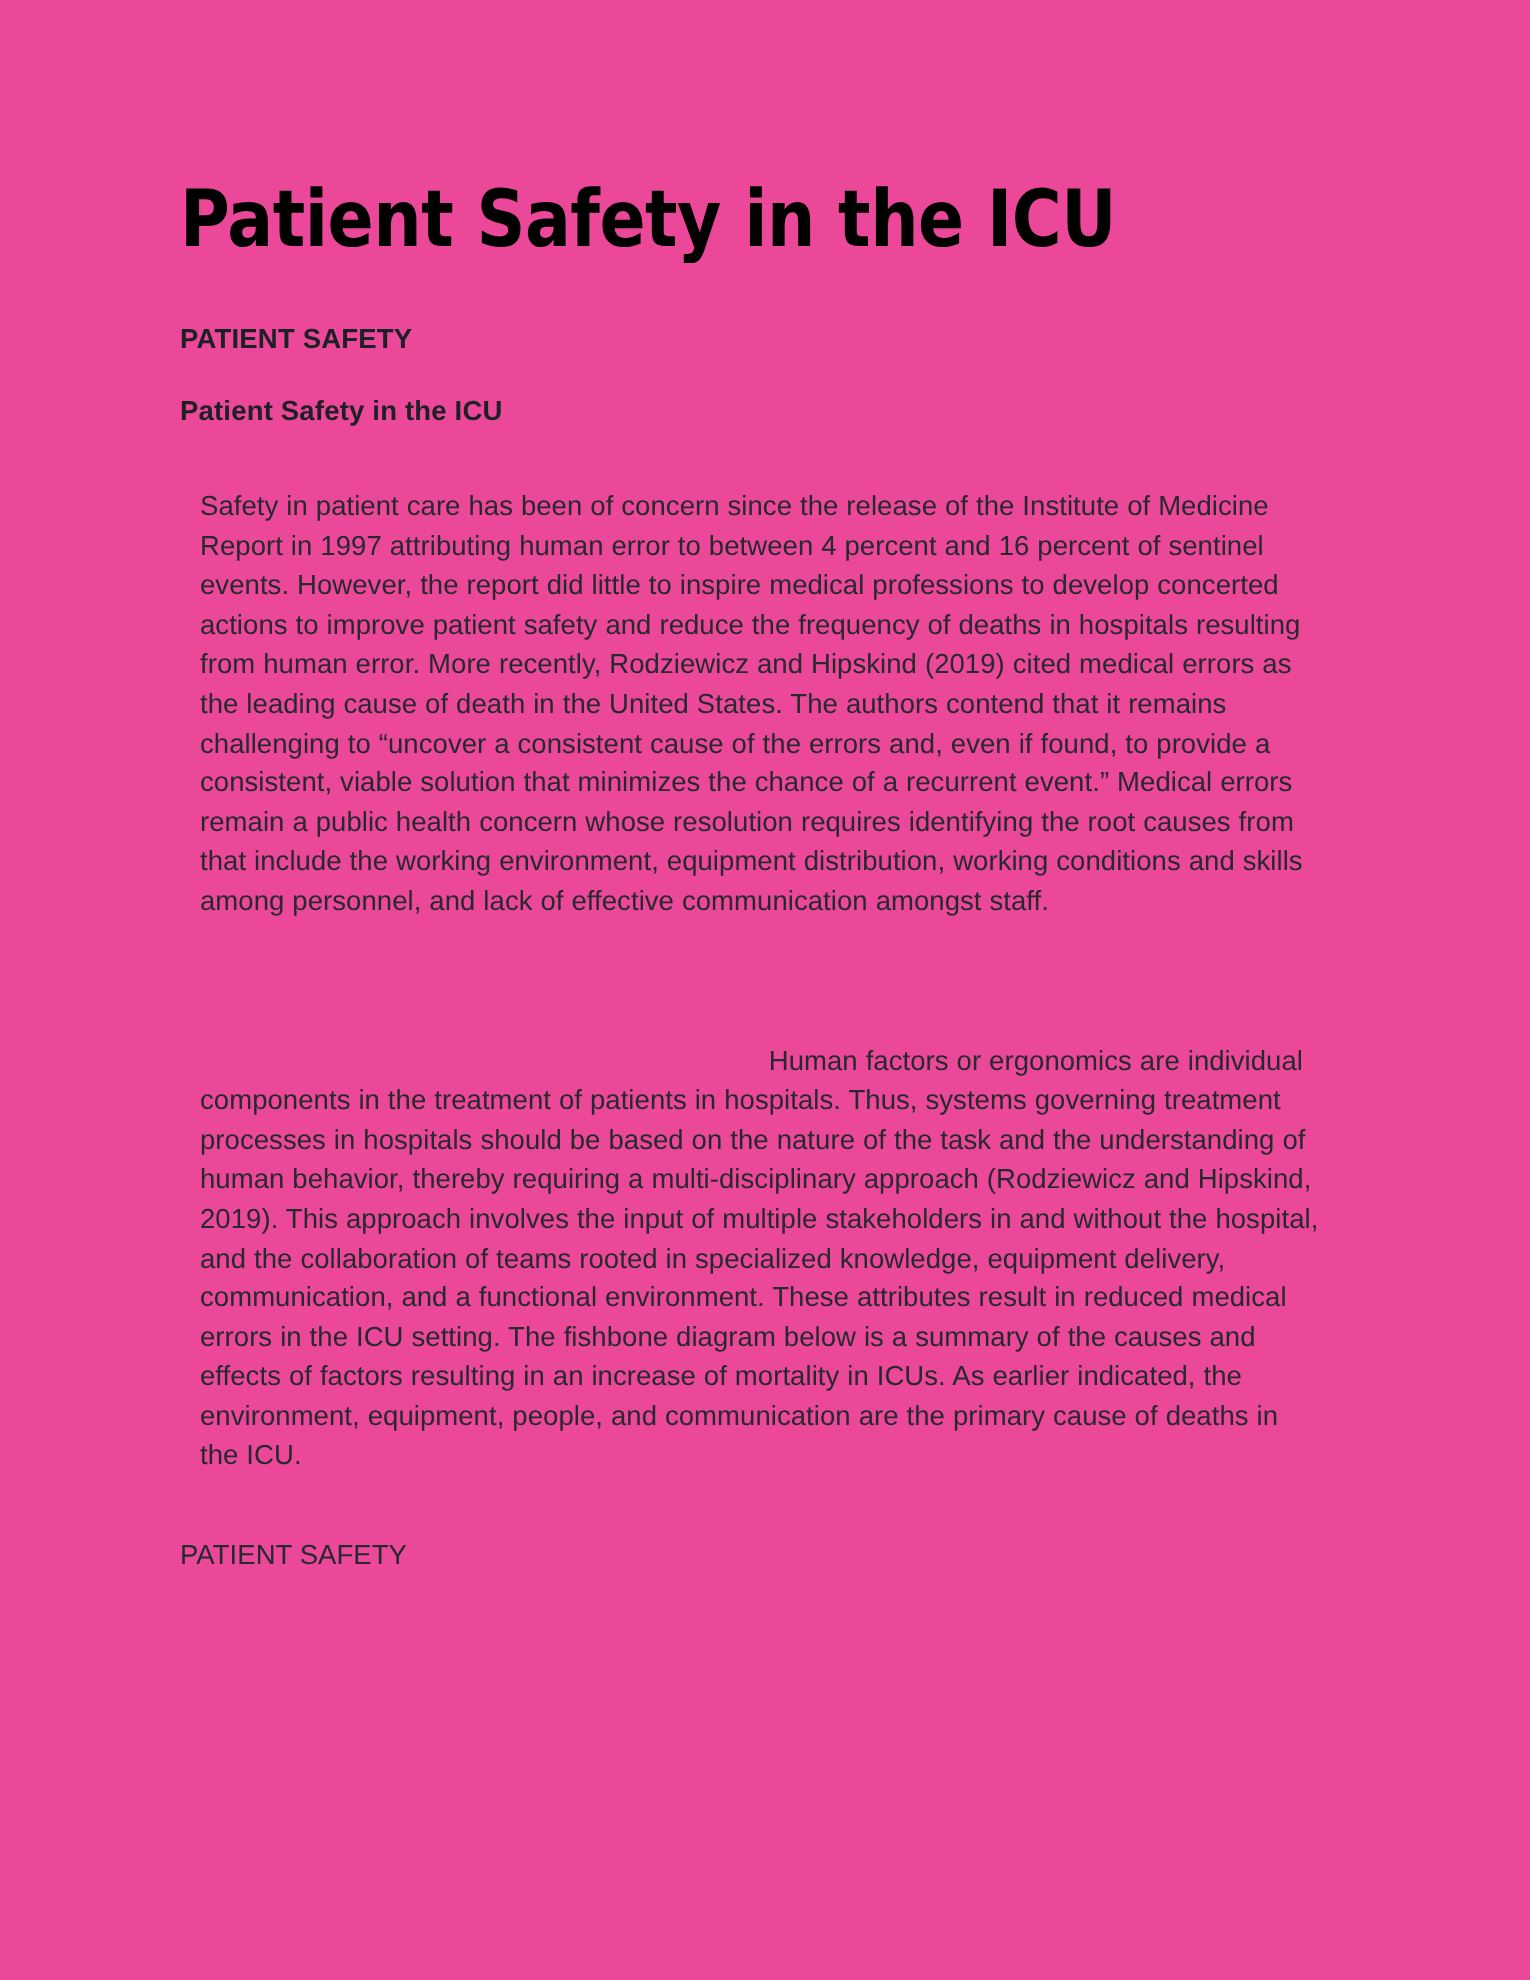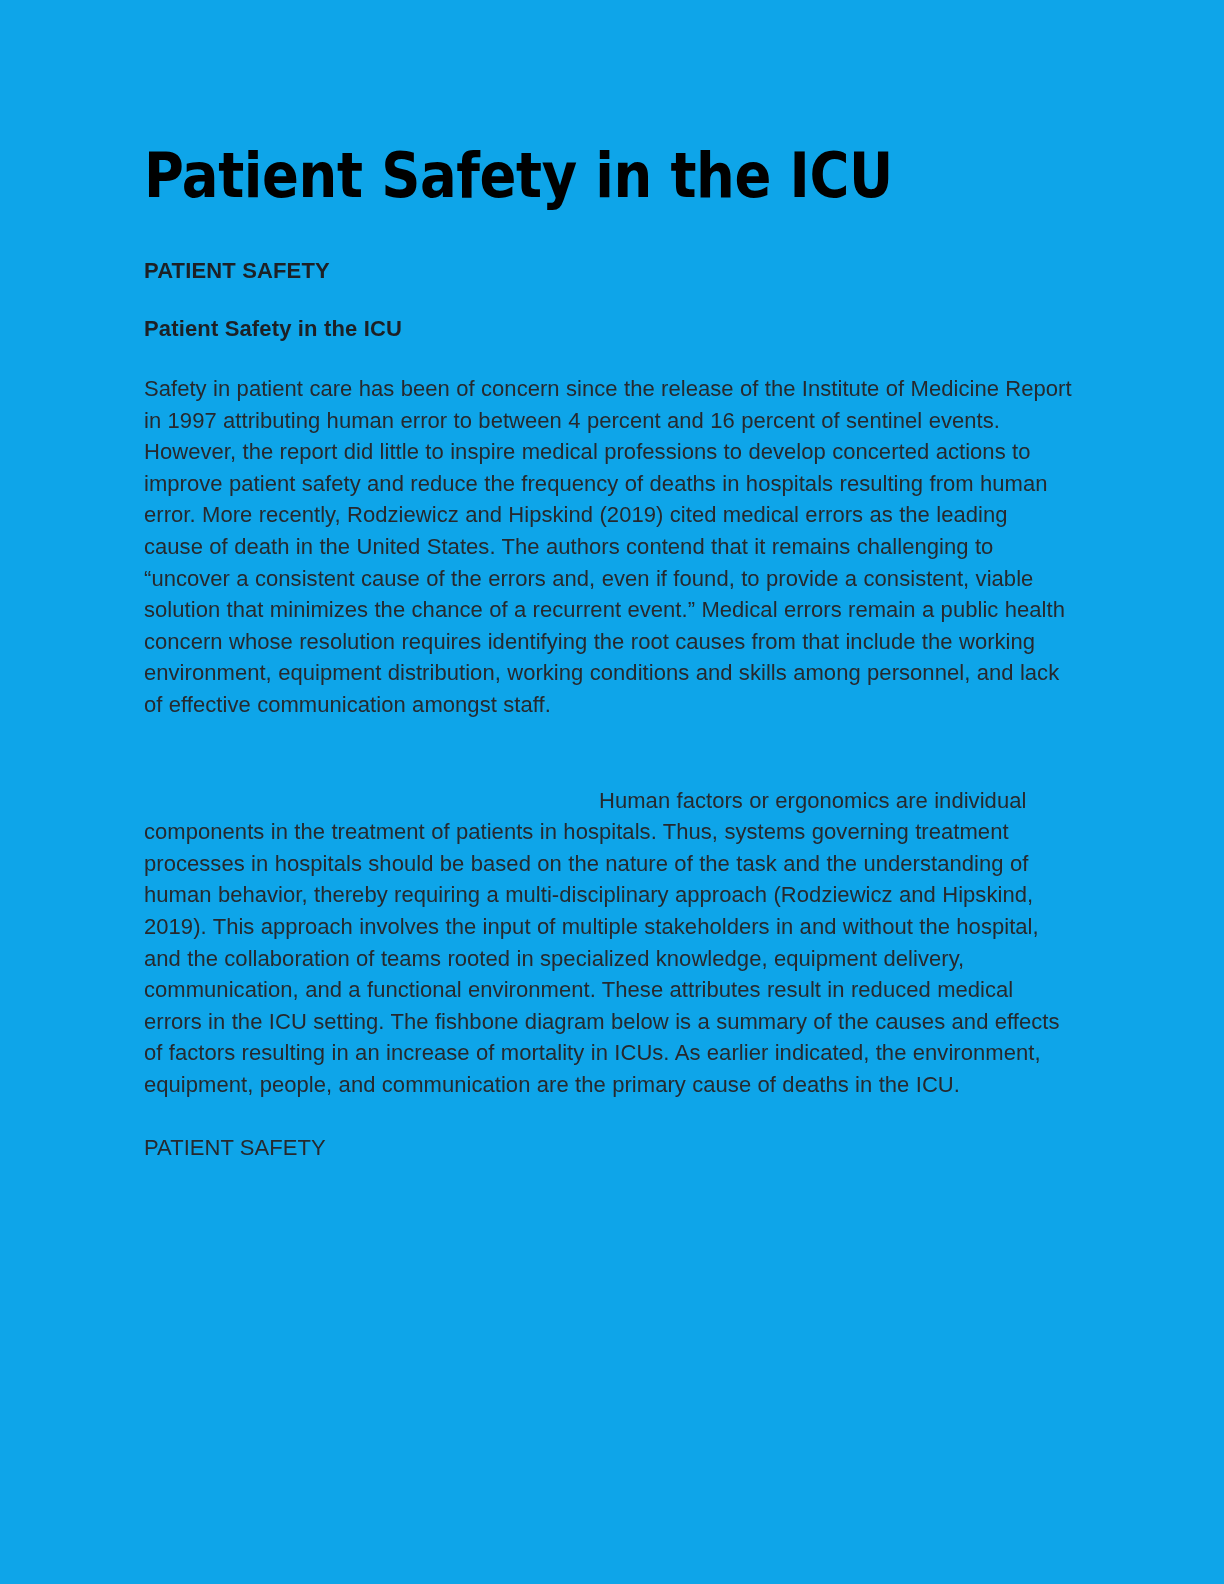--- a/index.html
+++ b/index.html
@@ -6,21 +6,21 @@
   html, body {
     margin: 0;
     padding: 0;
     background: #ffffff;
   }
 
   .page {
     position: relative;
     width: 1224px;
     height: 1584px;
-    background: #0ea5e9;
+    background: #ec4899;
     box-sizing: border-box;
     overflow: hidden;
   }
 
   .content {
     position: absolute;
     left: 144px;
     top: 0;
     width: 928px;
   }
@@ -55,21 +55,21 @@
   .h-spacer-2 { height: 27px; }
   .h-spacer-3 { height: 29px; }
 
   
   .body-par {
     font-family: "Liberation Sans", sans-serif;
     font-weight: 400;
     font-size: 22px;
     line-height: 31.6px;
     color: #26292e;
-    margin: 0;
+    margin: 16px;
     text-align: left;
     letter-spacing: 0.05px;
     word-spacing: 0.2px;
   }
   .par-gap-wide { height: 64px; }
   .par-gap-tail { height: 32px; }
 
   .lead-indent {
     display: inline-block;
     width: 455px;

